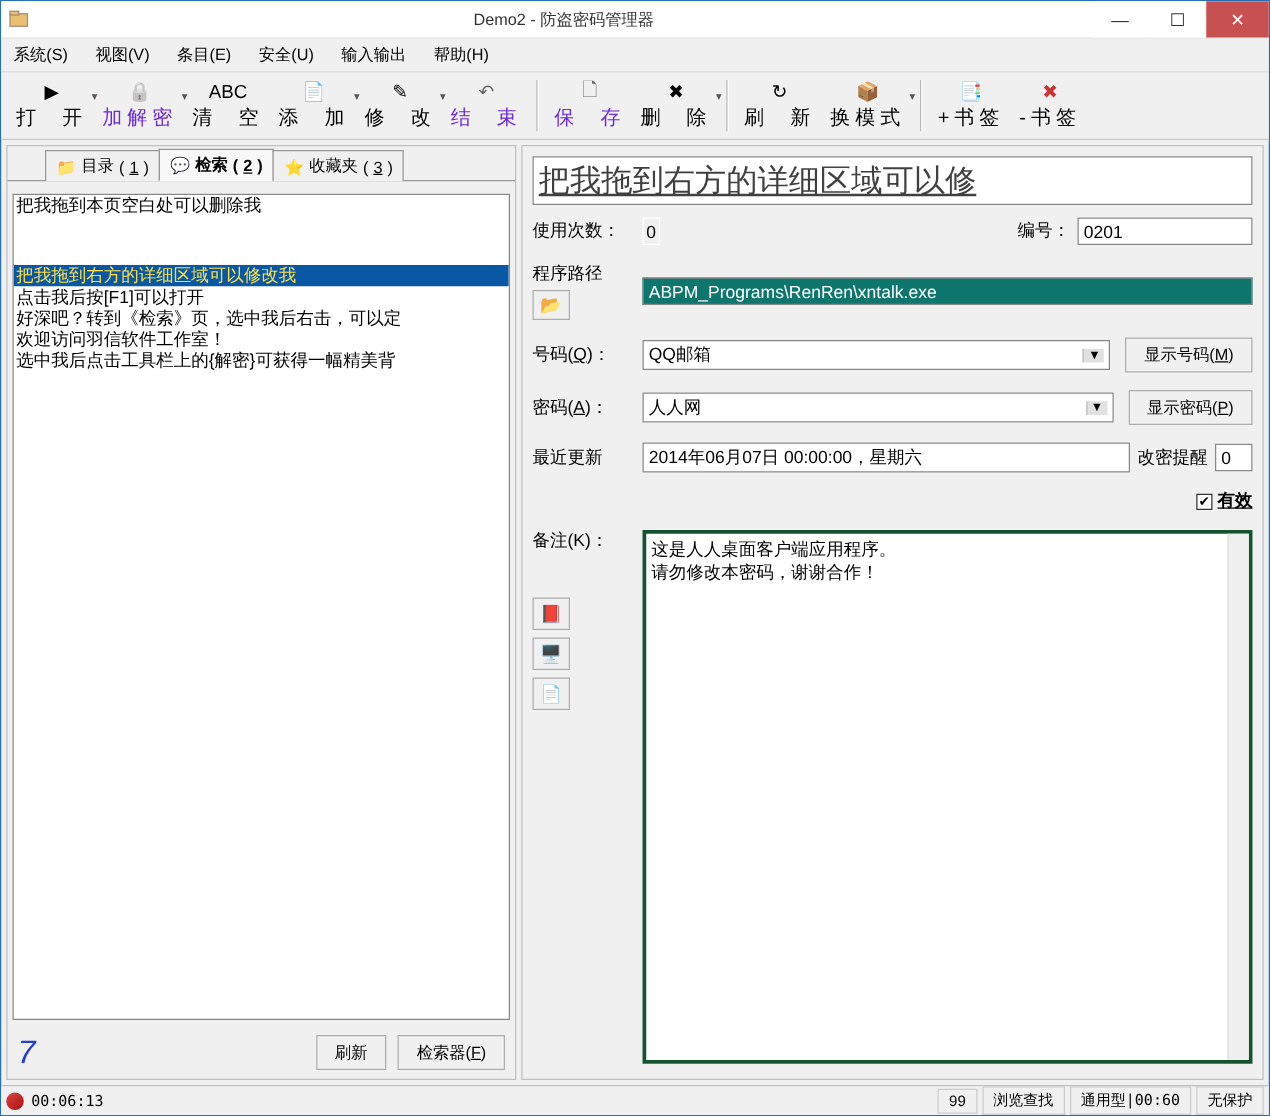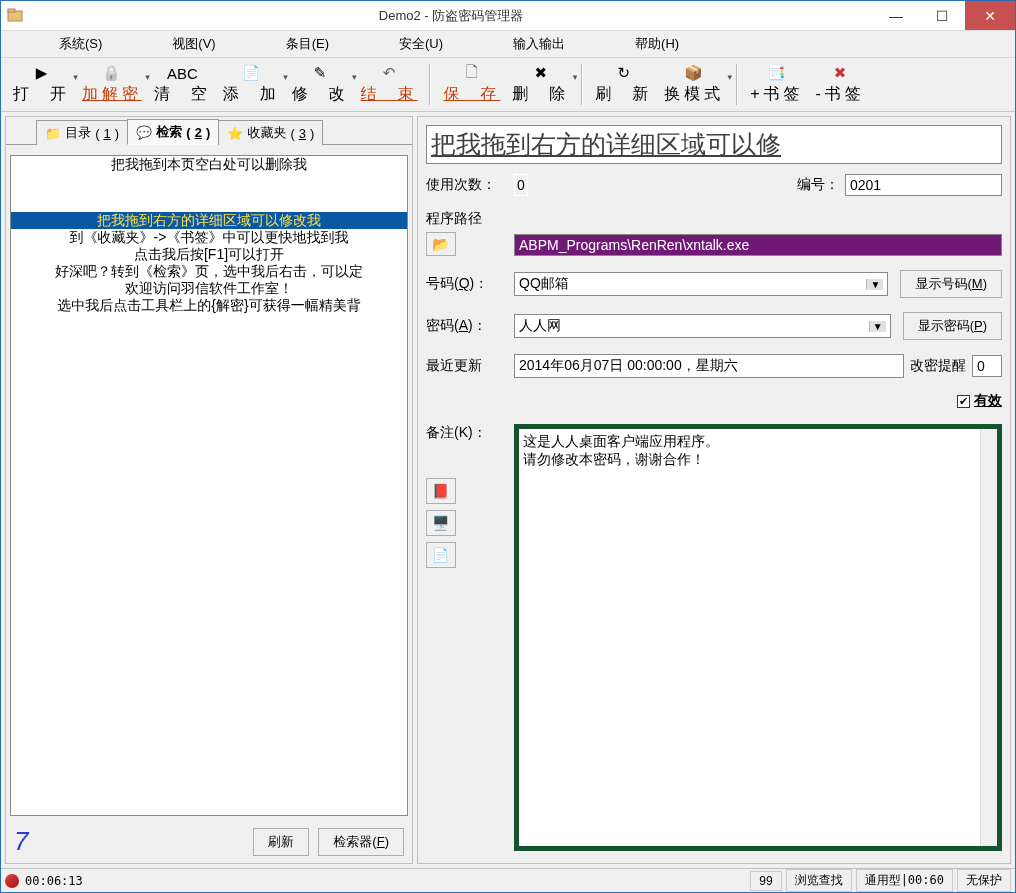--- a/index.html
+++ b/index.html
@@ -6,56 +6,56 @@
 body { font-family: "Microsoft YaHei", SimSun, sans-serif; font-size: 13px; background: #fff; overflow: hidden; user-select: none; }
 .window { width: 1016px; height: 893px; background: #f0f0f0; border: 1px solid #2a6fb3; display: flex; flex-direction: column; }
 .titlebar { background: #fff; height: 30px; display: flex; align-items: center; padding-left: 6px; border-bottom: 1px solid #ddd; }
 .titlebar-icon { width: 16px; height: 16px; margin-right: 6px; }
 .titlebar-text { flex: 1; text-align: center; font-size: 13px; color: #333; }
 .titlebar-buttons { display: flex; height: 100%; }
 .tbbtn { width: 46px; display: flex; align-items: center; justify-content: center; font-size: 14px; color: #333; }
 .tbbtn.close { background: #c75050; color:#fff; width: 50px; }
 .tbbtn.minmax { background: #fff; }
 .menubar { background: #f0f0f0; padding: 2px 6px; display: flex; gap: 14px; font-size: 13px; border-bottom: 1px solid #d9d9d9; }
-.menuitem { padding: 2px 4px; cursor: default; margin-left: 48px; }
+.menuitem { padding: 2px 4px; cursor: default; }
 .toolbar { background: #f0f0f0; padding: 4px 6px 4px 6px; display: flex; align-items: stretch; gap: 0; border-bottom: 1px solid #c8c8c8; }
 .tbtn { display: flex; flex-direction: column; align-items: center; justify-content: flex-end; padding: 2px 6px; min-width: 44px; position: relative; }
 .tbtn-icon { height: 18px; display:flex; align-items:center; justify-content:center; font-size:15px; }
 .tbtn-label { font-size: 16px; letter-spacing: 4px; padding-top: 2px; white-space: pre; }
-.tbtn.disabled .tbtn-label { color:#c2410c;text-decoration:underline; }
+.tbtn.disabled .tbtn-label { color:#6d28d9; }
 .tbtn.disabled .tbtn-icon { filter: grayscale(1); opacity:.6; }
 .tbtn .dd { position:absolute; right:-2px; top:10px; font-size:9px; color:#555; }
 .tb-sep { width: 2px; margin: 2px 6px; border-left:1px solid #bbb; border-right:1px solid #fff; }
 .content { flex:1; display:flex; padding: 2px; }
 .left-pane { width: 408px; display:flex; flex-direction:column; border:1px solid #c0c0c0; background:#f0f0f0; margin:2px; }
 .tabs { display:flex; align-items:flex-end; height:28px; border-bottom:1px solid #999; padding-left:30px; gap:0; }
 .tab { border:1px solid #999; border-bottom:none; background:#f0f0f0; padding:3px 8px; margin-right:-1px; display:flex; align-items:center; gap:4px; font-size:13px; position:relative; top:1px; }
 .tab.active { background:#f8f8f8; border-bottom:1px solid #f8f8f8; font-weight:bold; }
 .tab .hk { text-decoration: underline; }
 .list-wrap { flex:1; margin:10px 4px 4px 4px; background:#fff; border:1px solid #888; overflow:hidden; display:flex; flex-direction:column; }
 .list { flex:1; overflow:auto; }
-.li { font-size:14px; padding:0 2px; white-space:nowrap; color:#000; line-height:17px;text-align:center; }
+.li { font-size:14px; padding:0 2px; white-space:nowrap; color:#000; line-height:17px; }
 .li.sel { background:#0a57a4; color:#fde047;margin-top:39px; }
 .bottom-bar { display:flex; align-items:center; justify-content:space-between; padding:6px 8px; }
 .count { font-family: "Segoe UI", sans-serif; font-size: 26px; font-style: italic; color:#2a3ccc; }
 .btn { background:#f0f0f0; border:1px solid #adadad; padding:4px 14px; font-size:13px; margin-left:6px; }
 .btn .hk { text-decoration: underline; }
 .right-pane { flex:1; border:1px solid #c0c0c0; background:#f0f0f0; margin:2px; padding:8px; overflow:hidden; display:flex; flex-direction:column; }
 .banner-wrap { border:1px solid #888; background:#fff; margin-bottom:10px; padding:2px 4px; overflow:hidden; white-space:nowrap; }
 .banner-link { color:#404040; text-decoration:underline; font-family: SimSun, serif; font-size:25px; }
 .form-row { display:flex; align-items:center; margin-bottom:14px; gap:6px; font-size:14px; }
 .lbl { width:82px; white-space:nowrap; font-size:14px; }
 .lbl .hk{ text-decoration: underline; }
 .ro { border:1px solid #fff; padding:2px 2px; background:transparent; }
 .input, .combo { border:1px solid #888; background:#fff; padding:2px 4px; font-size:14px; }
-.input.gray { background:#701a75; color:#fff; }
+.input.gray { background:#0f766e; color:#fff; }
 .combo { display:flex; align-items:center; }
 .combo-arrow { margin-left:auto; width:17px; text-align:center; background:#e1e1e1; border-left:1px solid #bbb; font-size:10px; }
 .open-btn { width:30px; height:24px; border:1px solid #adadad; background:#f0f0f0; display:flex; align-items:center; justify-content:center; margin-top:4px; }
-.textarea { border:5px solid #14532d; background:#fff; padding:4px; font-size:14px; flex:1; position:relative; }
+.textarea { border:3px solid #14532d; background:#fff; padding:4px; font-size:14px; flex:1; position:relative; }
 .textarea .scroll { position:absolute; right:0; top:0; bottom:0; width:17px; background:#f0f0f0; border-left:1px solid #ddd; }
 .sidebar-icons { display:flex; flex-direction:column; gap:6px; margin-top:6px; }
 .mini-icon { width:30px; height:26px; border:1px solid #adadad; display:flex; align-items:center; justify-content:center; font-size:14px; background:#f0f0f0; }
 .valid-row { display:flex; justify-content:flex-end; margin-bottom:14px; }
 .chk { display:flex; align-items:center; gap:4px; font-size:14px; }
 .chkbox { width:13px; height:13px; border:1px solid #333; background:#fff; display:flex; align-items:center; justify-content:center; font-size:11px; }
 .statusbar { display:flex; align-items:center; border-top:1px solid #c0c0c0; background:#f0f0f0; height:24px; font-size:12px; padding:0 4px; }
 .status-cell { border:1px solid #ccc; padding:2px 8px; margin-left:4px; background:#f0f0f0; }
 .status-left { flex:1; display:flex; align-items:flex-start; gap:6px; }
 .status-icon { width:14px; height:14px; background:linear-gradient(135deg,#d44,#a11); border-radius:50%; }
@@ -171,21 +171,20 @@
             <span>收藏夹</span>
             <span>(</span>
             <span class="hk">3</span>
             <span>)</span>
           </div>
         </div>
       <div class="list-wrap">
         <div class="list" id="list">
             <div class="li">把我拖到本页空白处可以删除我</div>
             <div class="li sel">把我拖到右方的详细区域可以修改我</div>
-            <div class="li">到《收藏夹》-&gt;《书签》中可以更快地找到我</div>
             <div class="li">点击我后按[F1]可以打开</div>
             <div class="li">好深吧？转到《检索》页，选中我后右击，可以定</div>
             <div class="li">欢迎访问羽信软件工作室！</div>
             <div class="li">选中我后点击工具栏上的{解密}可获得一幅精美背</div>
           </div>
       </div>
       <div class="bottom-bar">
         <div class="count">7</div>
         <div>
           <button class="btn">刷新</button>
@@ -197,24 +196,24 @@
     <div class="right-pane">
       <div class="banner-wrap">
         <span class="banner-link">把我拖到右方的详细区域可以修</span>
       </div>
 
       <div class="form-row">
         <span class="lbl">使用次数：</span>
         <span class="ro">0</span>
         <span class="spacer"></span>
         <span>编号：</span>
-        <div class="input" style="width:157px">0201</div>
-      </div>
-
-      <div class="form-row" style="align-items:flex-end">
+        <div class="input" style="width:140px">0201</div>
+      </div>
+
+      <div class="form-row" style="align-items:center">
         <div style="width:82px">
           <div>程序路径</div>
           <div class="open-btn">
               <span>📂</span>
             </div>
         </div>
         <div class="input gray" style="flex:1">ABPM_Programs\RenRen\xntalk.exe</div>
       </div>
 
       <div class="form-row">

